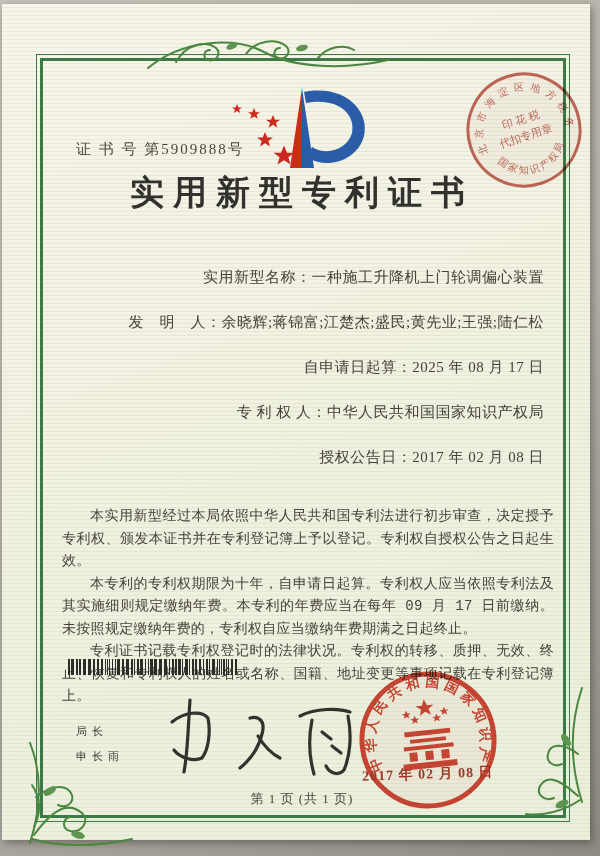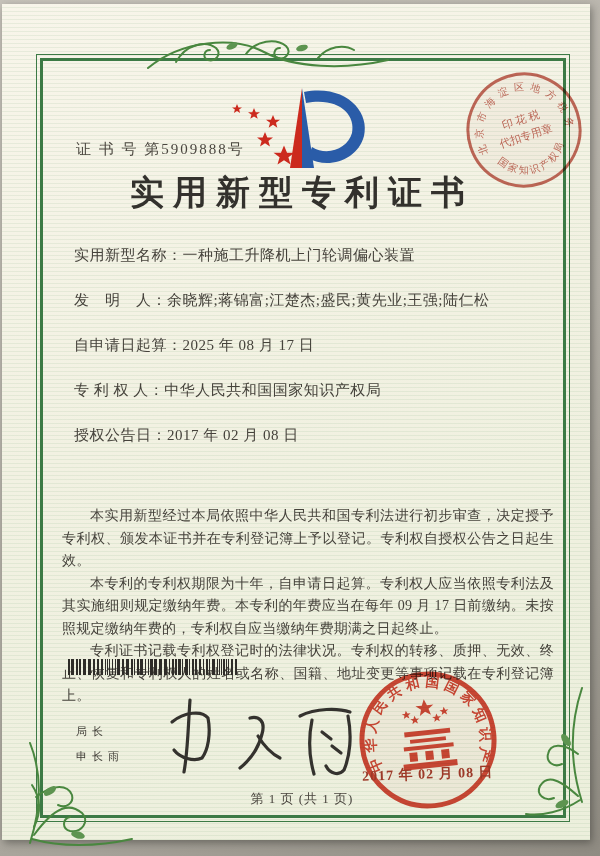--- a/index.html
+++ b/index.html
@@ -27,29 +27,29 @@
   .cert-no{
     position:absolute;left:74px;top:88px;
     font-size:15px;color:#4a463f;letter-spacing:2px;margin-top:48px;
   }
   .logo{position:absolute;left:222px;top:80px;}
   .title{
     position:absolute;left:0;top:166px;width:600px;text-align:center;
     font-size:34px;font-weight:bold;color:#33312d;letter-spacing:9px;
   }
   .tax-stamp{position:absolute;left:452px;top:56px;mix-blend-mode:multiply;opacity:.9;}
-  .fields{position:absolute;left:72px;top:242px;width:470px;}
+  .fields{position:absolute;left:72px;top:264px;width:470px;text-align:right;}
   .field-row{height:45px;font-size:15px;color:#45423b;letter-spacing:.5px;white-space:nowrap;}
   .field-label{display:inline-block;}
   .field-value{display:inline-block;}
   .paras{
     position:absolute;left:60px;top:501px;width:492px;
     font-size:14px;line-height:22.5px;color:#45423b;text-align:justify;
   }
-  .paras p{margin:0;text-indent:2em;letter-spacing:.3px;}
+  .paras p{margin:0;text-indent:2em;letter-spacing:.3px;font-family:Liberation Mono, monospace;}
   .barcode{position:absolute;left:66px;top:655px;}
   .officer{position:absolute;left:74px;top:720px;font-size:11px;color:#3d3a34;}
   .officer div{margin-bottom:10px;letter-spacing:5px;}
   .signature{position:absolute;left:160px;top:688px;}
   .seal{position:absolute;left:344px;top:652px;mix-blend-mode:multiply;}
   .seal-date{
     position:absolute;left:360px;top:761px;width:160px;
     font-size:14px;font-weight:bold;color:#9c3928;letter-spacing:1px;
     transform:rotate(-2deg);white-space:nowrap;
   }

